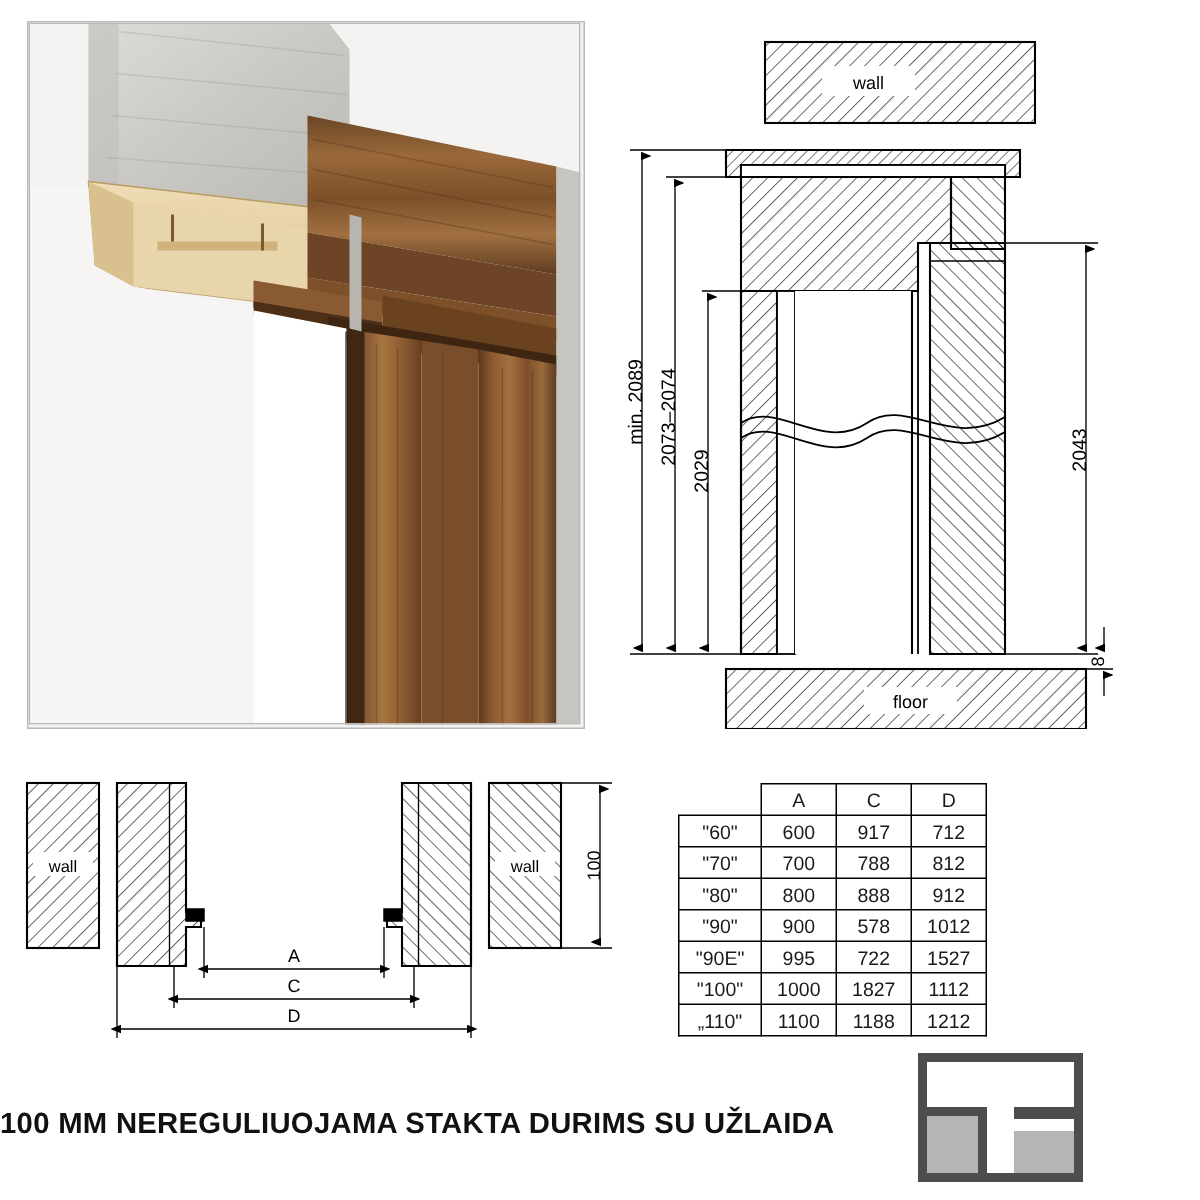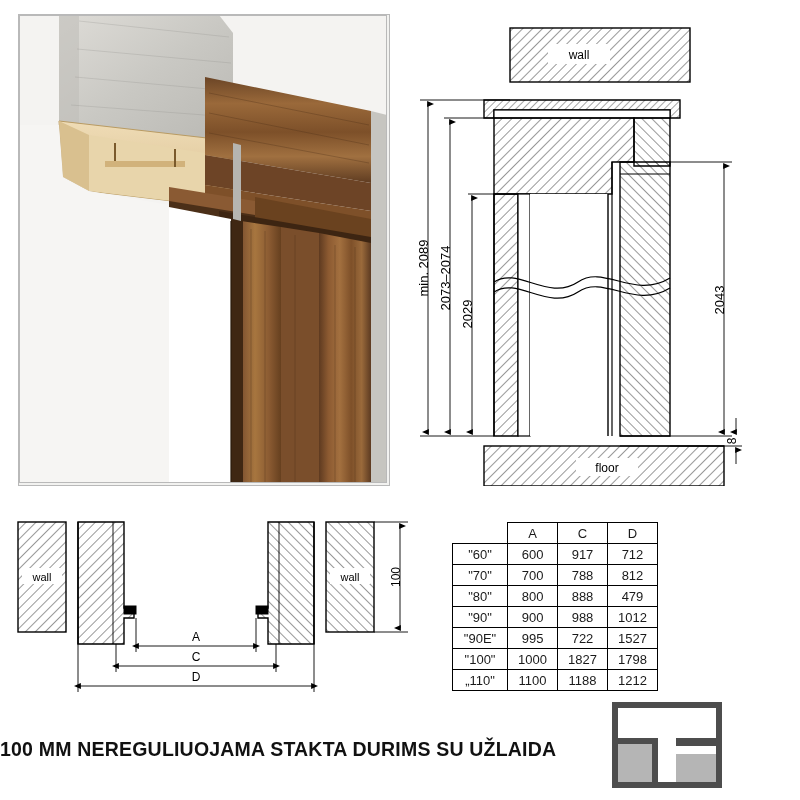--- a/index.html
+++ b/index.html
@@ -394,39 +394,39 @@
         <tr>
           <td class="label">"70"</td>
           <td>700</td>
           <td>788</td>
           <td>812</td>
         </tr>
         <tr>
           <td class="label">"80"</td>
           <td>800</td>
           <td>888</td>
-          <td>479</td>
+          <td>912</td>
         </tr>
         <tr>
           <td class="label">"90"</td>
           <td>900</td>
-          <td>988</td>
+          <td>578</td>
           <td>1012</td>
         </tr>
         <tr>
           <td class="label">"90E"</td>
           <td>995</td>
           <td>722</td>
           <td>1527</td>
         </tr>
         <tr>
           <td class="label">"100"</td>
           <td>1000</td>
           <td>1827</td>
-          <td>1798</td>
+          <td>1112</td>
         </tr>
         <tr>
           <td class="label">„110"</td>
           <td>1100</td>
           <td>1188</td>
           <td>1212</td>
         </tr>
       </tbody>
     </table>
   </div>

